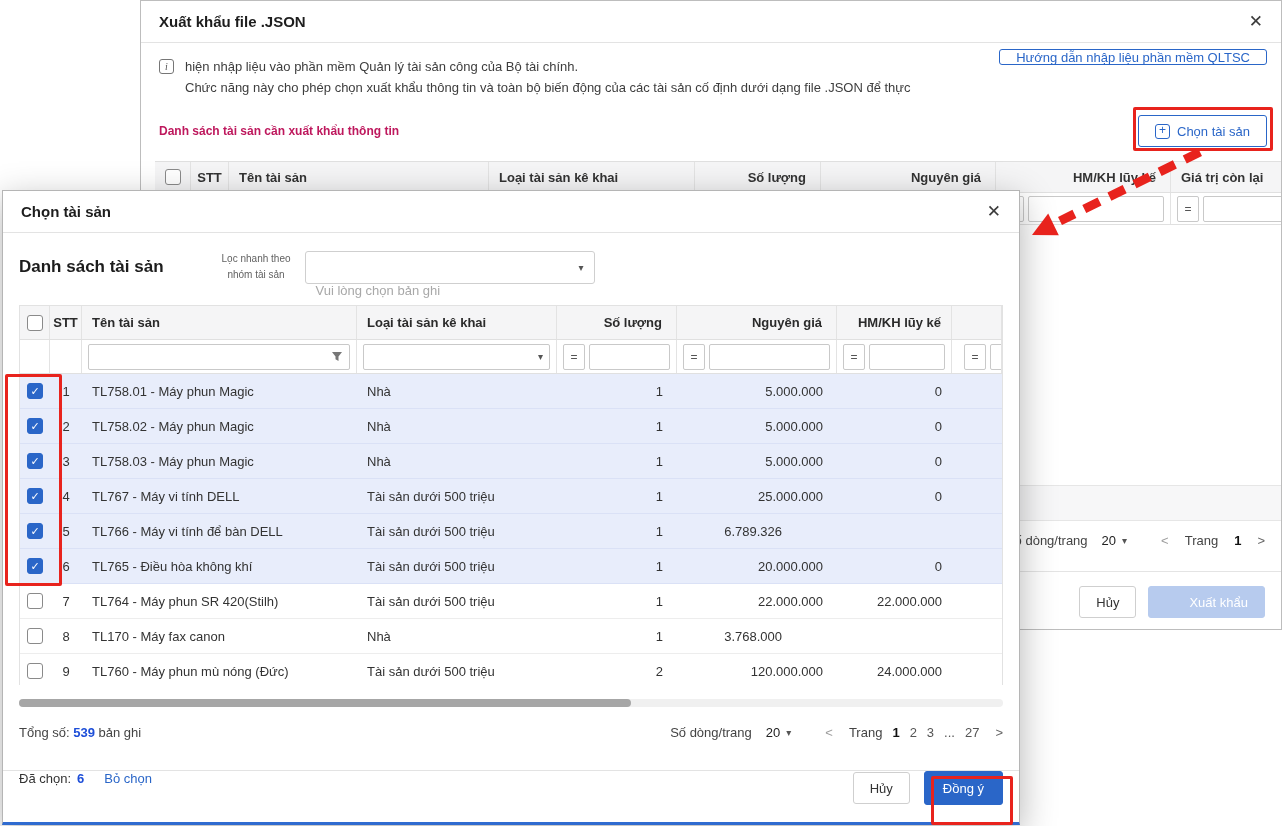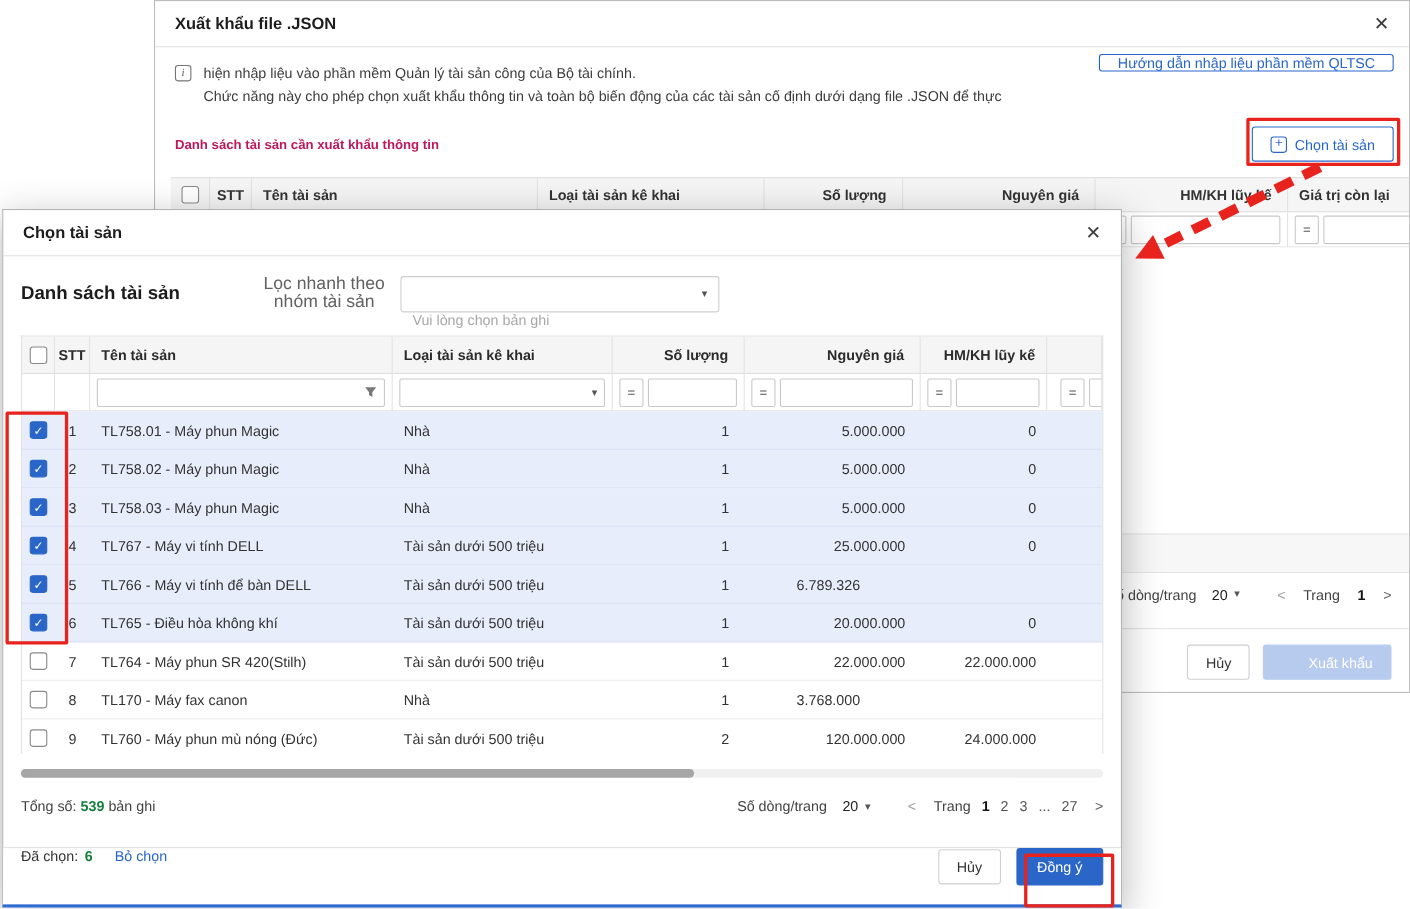--- a/index.html
+++ b/index.html
@@ -68,21 +68,21 @@
   .pg-current { margin-left:16px; font-weight:bold; color:#111; }
   .pg-next { margin-left:16px; color:#666; cursor:pointer; }
   .bg-footer { display:flex; justify-content:flex-end; gap:12px; padding:14px 16px 0;
     border-top:1px solid #e4e4e4; margin-top:12px; }
 
   
   .select-dialog { position:absolute; left:2px; top:190px; width:1018px; height:635px; background:#fff;
     border:1px solid #b5b5b5; border-bottom:3px solid #2f6bd0; box-shadow:0 10px 34px rgba(0,0,0,.30); z-index:10; }
   .toolbar { margin-top:12px; height:44px; display:flex; align-items:center; padding:0 16px; }
   .list-title { font-size:17px; font-weight:bold; color:#1c1c1c; }
-  .quick-label { margin-left:76px; text-align:center; color:#616161; font-size:16px; line-height:16px; }
+  .quick-label { margin-left:58px; text-align:center; color:#616161; font-size:10px; line-height:16px; }
   .quick-select { margin-left:14px; width:290px; height:33px; border:1px solid #cfcfcf; border-radius:3px;
     display:flex; align-items:center; justify-content:space-between; padding:0 10px; cursor:pointer; }
   .placeholder { color:#a8a8a8;margin-top:47px; }
 
   .sel-table { margin:16px 16px 0; height:380px; overflow:hidden; border:1px solid #e2e2e2; border-bottom:none; }
   .thead, .tfilter { display:flex; height:34px; align-items:center; }
   .thead { background:#f5f5f6; border-bottom:1px solid #e0e0e0; font-weight:bold; color:#2b2b2b; }
   .tfilter { border-bottom:1px solid #e0e0e0; }
   .thead .cell, .tfilter .cell { border-right:1px solid #e3e3e3; }
   .tfilter .cell { padding:0 6px; }
@@ -97,21 +97,21 @@
   .namefilter { display:flex; align-items:center; width:100%; height:26px; border:1px solid #c9c9c9;
     border-radius:2px; background:#fff; padding:0 6px; }
   .namefilter input { border:none; outline:none; flex:1; height:22px; font-size:12px; min-width:10px; }
   .trow { display:flex; height:35px; align-items:center; border-bottom:1px solid #ededed; color:#333; }
   .trow.checked { background:#e8edfb; border-bottom-color:#dae1f6; }
 
   .hscroll { margin:14px 16px 0; height:8px; background:#f0f0f0; border-radius:4px; position:relative; }
   .hthumb { position:absolute; left:0; top:0; height:8px; width:612px; background:#a6a6a6; border-radius:4px; cursor:grab; }
 
   .sel-footer { margin:18px 16px 0; display:flex; justify-content:space-between; align-items:center; color:#444; }
-  .bold { font-weight:bold; color:#15803d; }
+  .bold { font-weight:bold; color:#1d4ed8; }
   .sf-right { display:flex; align-items:center; }
   .pg-num { margin-left:10px; color:#555; cursor:pointer; }
   .pg-num.current { color:#111; font-weight:bold; }
 
   .bottom-bar { position:absolute; left:0; right:0; bottom:0; height:52px; border-top:1px solid #e3e3e3;
     display:flex; align-items:flex-start; justify-content:space-between; padding:0 16px; background:#fff; }
   .bb-left { display:flex; align-items:center; gap:6px; }
   .link { color:var(--accent,#2a66c8); cursor:pointer; margin-left:14px; }
   .bb-right { display:flex; align-items:center; gap:14px; }
 

